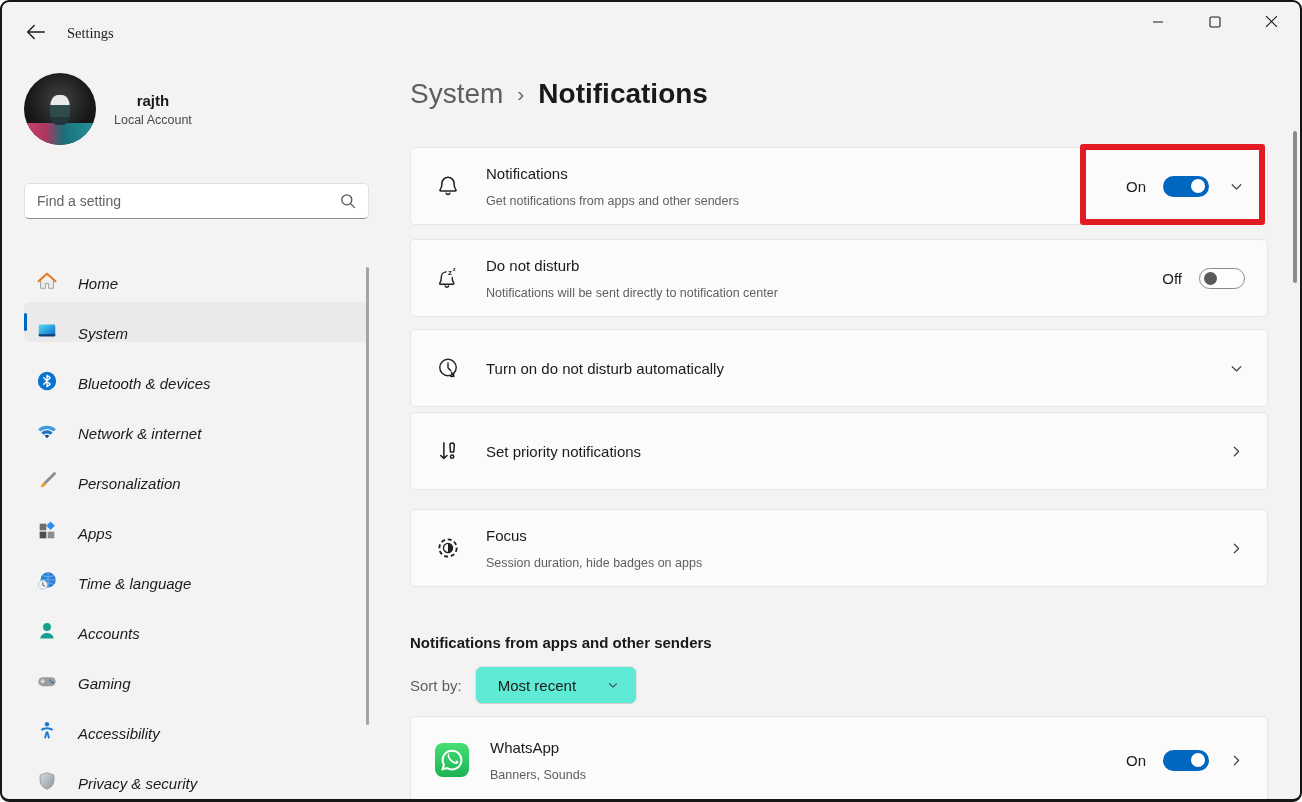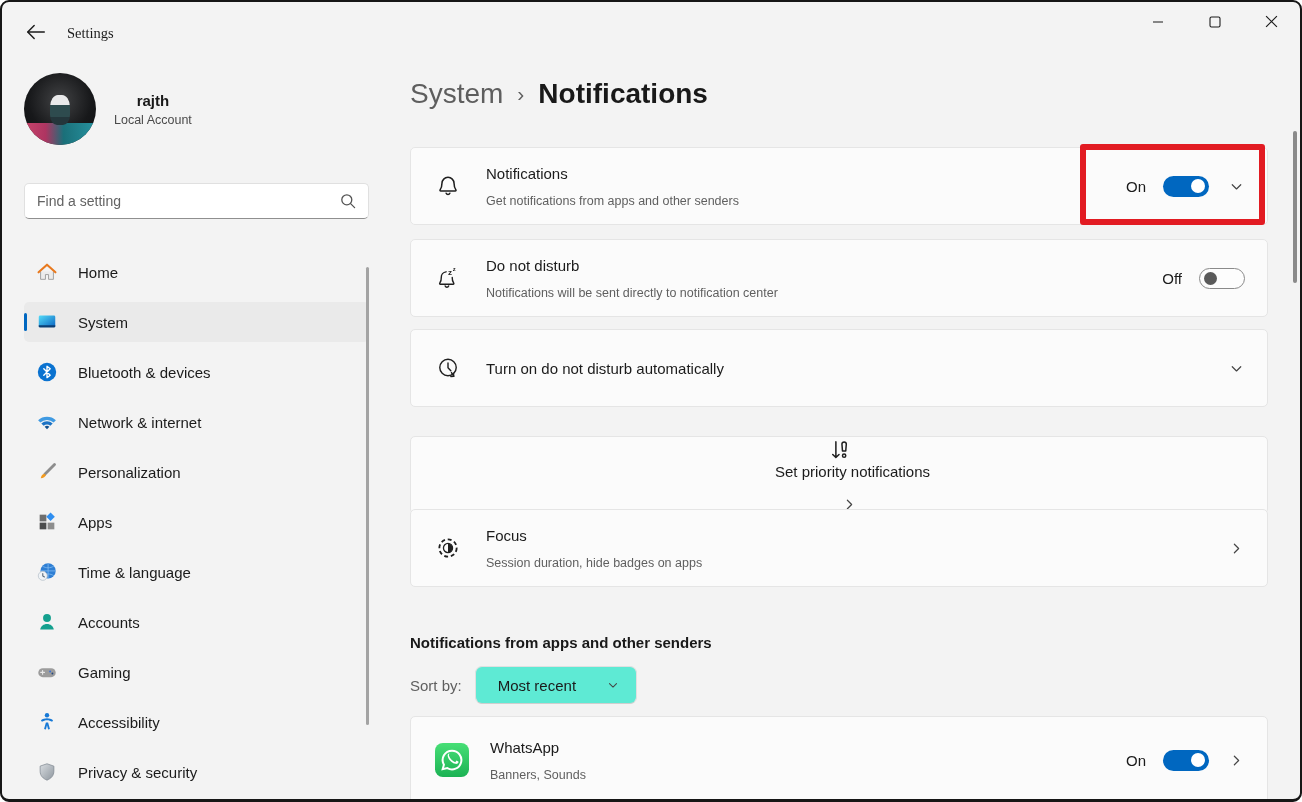--- a/index.html
+++ b/index.html
@@ -41,21 +41,21 @@
   .searchbox{ position:absolute; left:22px; top:125px; width:345px; height:36px;
     background:#ffffff; border:1px solid #e0e0e0; border-bottom-color:#8f8f8f; border-radius:5px;
     display:flex; align-items:center;gap:20px; }
   .searchbox input{ flex:1; border:none; outline:none; background:transparent;
     font-family:"Liberation Sans",sans-serif; font-size:14px; color:#1b1b1b; padding:0 8px 0 12px; }
   .searchbox input::placeholder{ color:#636363; }
   .search-icon{ margin-right:12px; display:flex; }
 
   .nav{ position:absolute; left:0; top:194px; width:370px; }
   .nav-item{ position:relative; margin:0 0 10px 22px; width:345px; height:40px;
-    display:flex; align-items:center; border-radius:5px; cursor:pointer; }
+    display:flex; align-items:flex-end; border-radius:5px; cursor:pointer;font-style:italic; }
   .nav-item.selected{ background:#eaeaea; }
   .nav-item.selected:before{ content:""; position:absolute; left:0; top:11px; width:3px; height:18px;
     border-radius:2px; background:#0067c0; }
   .nav-icon{ width:22px; height:22px; margin-left:12px; display:flex; }
   .nav-label{ margin-left:20px; font-size:15px; color:#1b1b1b; }
 
   .sidebar-scrollbar{ position:absolute; left:364px; top:209px; width:3px; height:458px;
     background:#a3a3a3; border-radius:2px; }
 
   
@@ -360,21 +360,21 @@
       </div>
       <div class="card-controls">
         <span class="chev">
           <svg width="17" height="17" viewBox="0 0 24 24" fill="none" stroke="#454545" stroke-width="1.7" stroke-linecap="round" stroke-linejoin="round">
               <path d="M6 9.5l6 6 6-6"></path>
             </svg>
         </span>
       </div>
     </div>
 
-    <div class="card" style="top:378px;flex-direction:column;">
+    <div class="card" style="top:354px;">
       <span class="card-icon">
         <svg viewBox="0 0 24 24" width="26" height="26" fill="none" stroke="#1f1f1f" stroke-width="1.4" stroke-linecap="round" stroke-linejoin="round">
             <path d="M8.2 4.5v14.5M8.2 19l-2.9-2.9M8.2 19l2.9-2.9"></path>
             <path d="M15.8 4.6c1.2 0 2.1.9 2 2.1l-.5 6.2h-3l-.5-6.2c-.1-1.2.8-2.1 2-2.1z"></path>
             <circle cx="15.8" cy="17.2" r="1.5"></circle>
           </svg>
       </span>
       <div class="card-text">
         <div class="card-title">Set priority notifications</div>
       </div>

